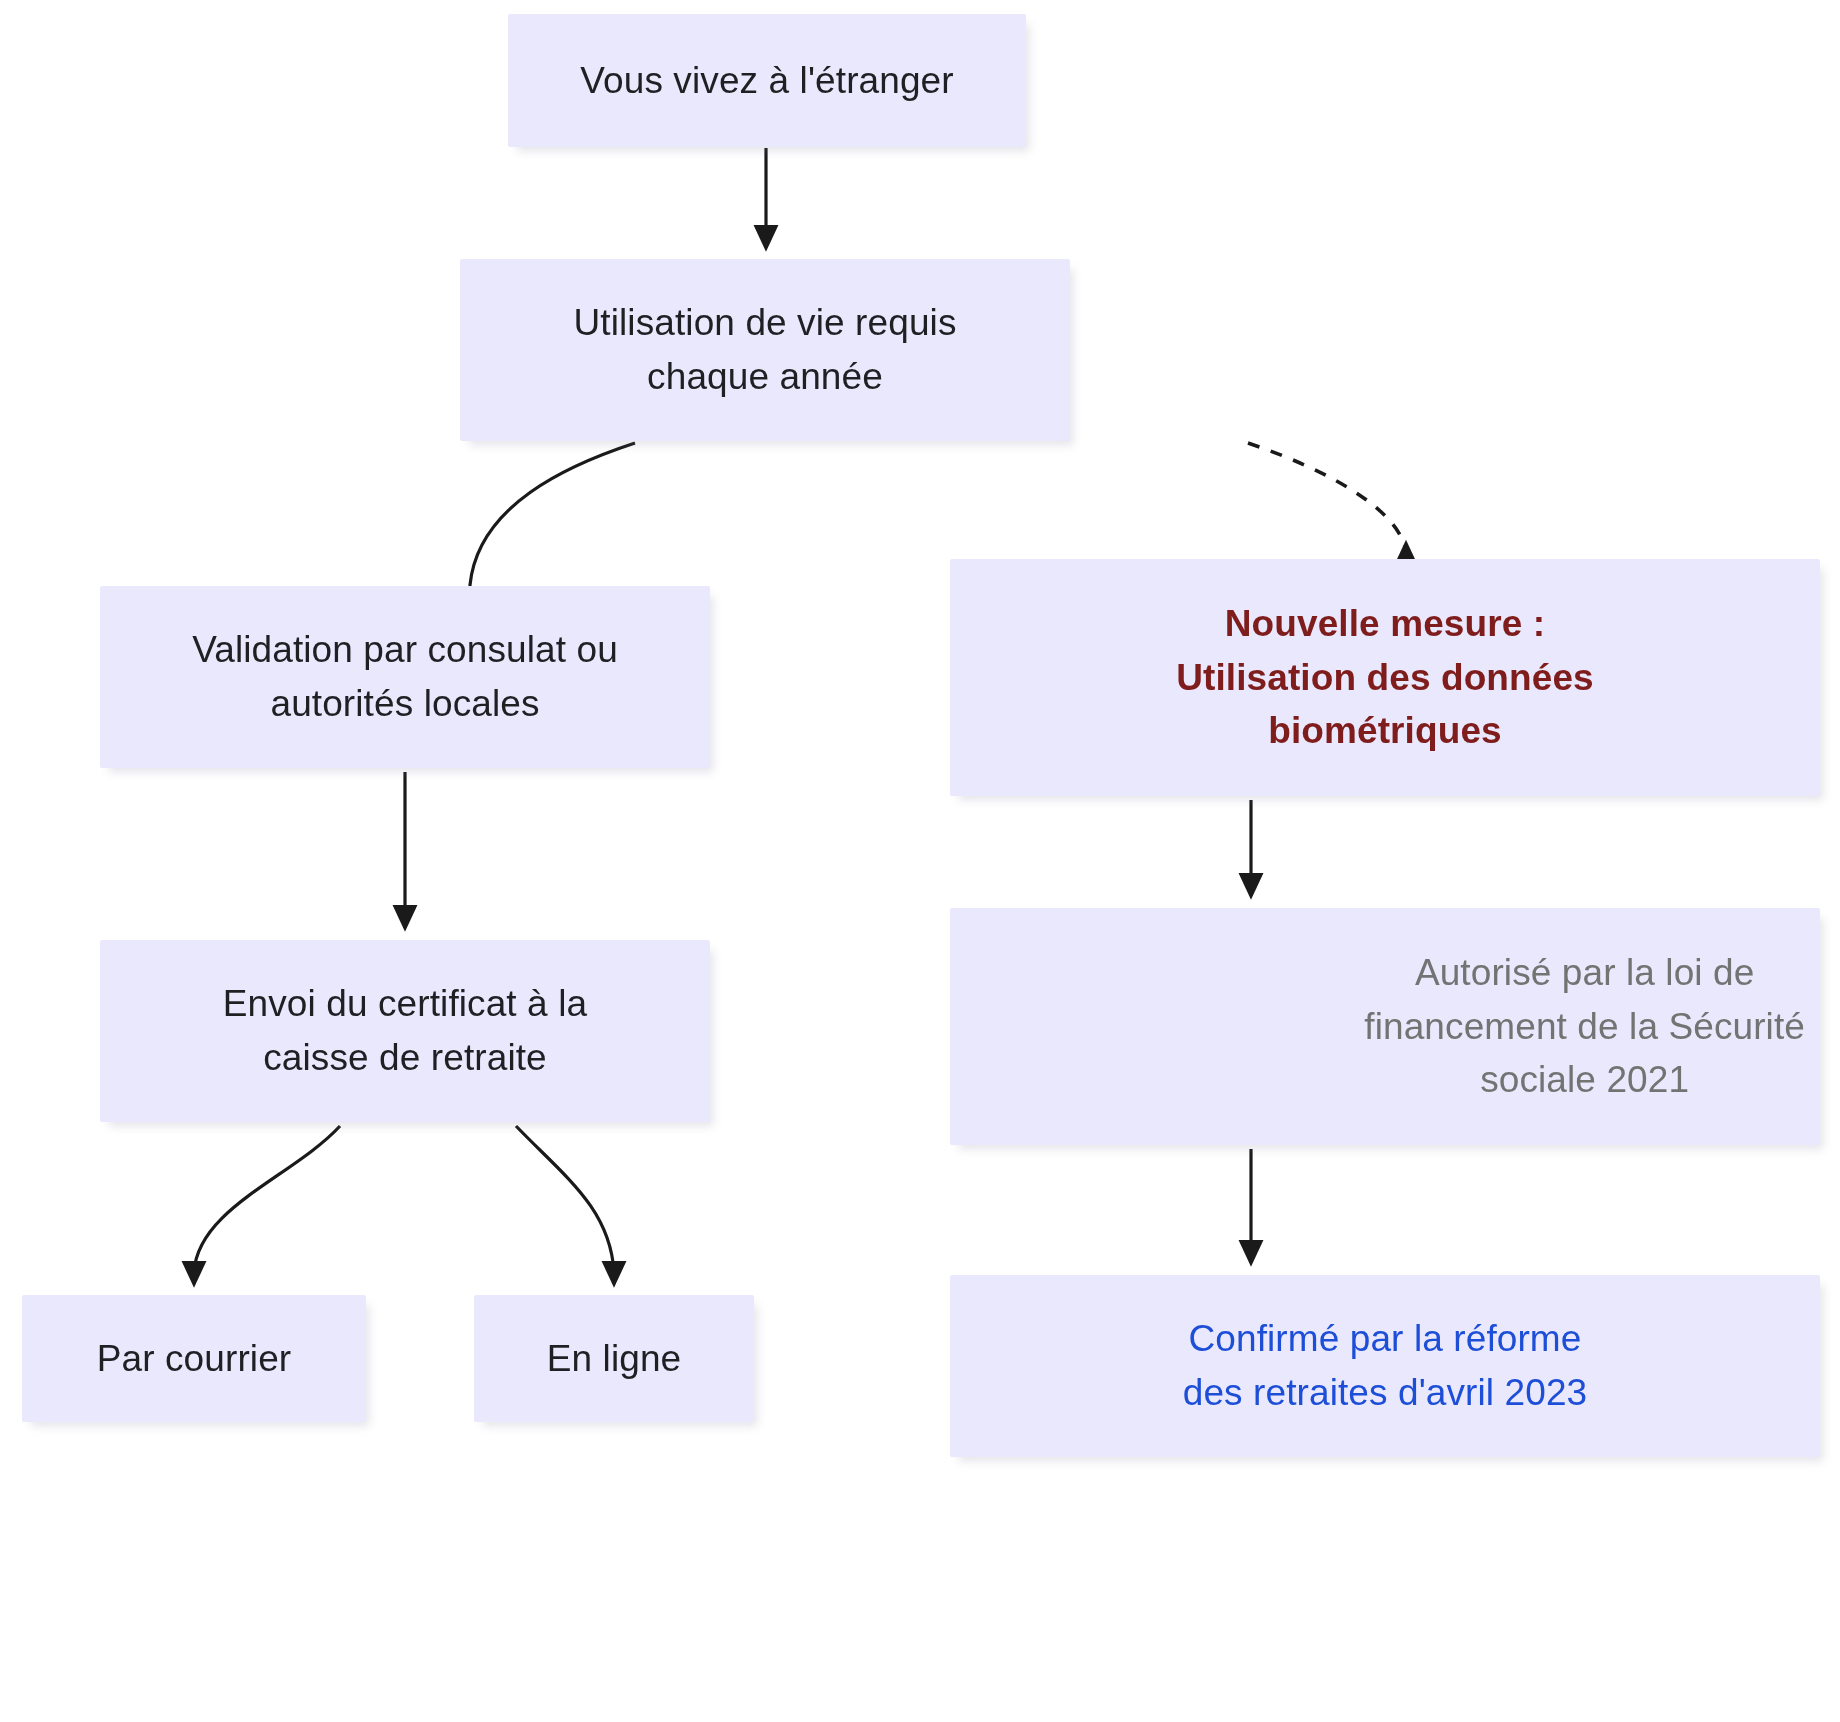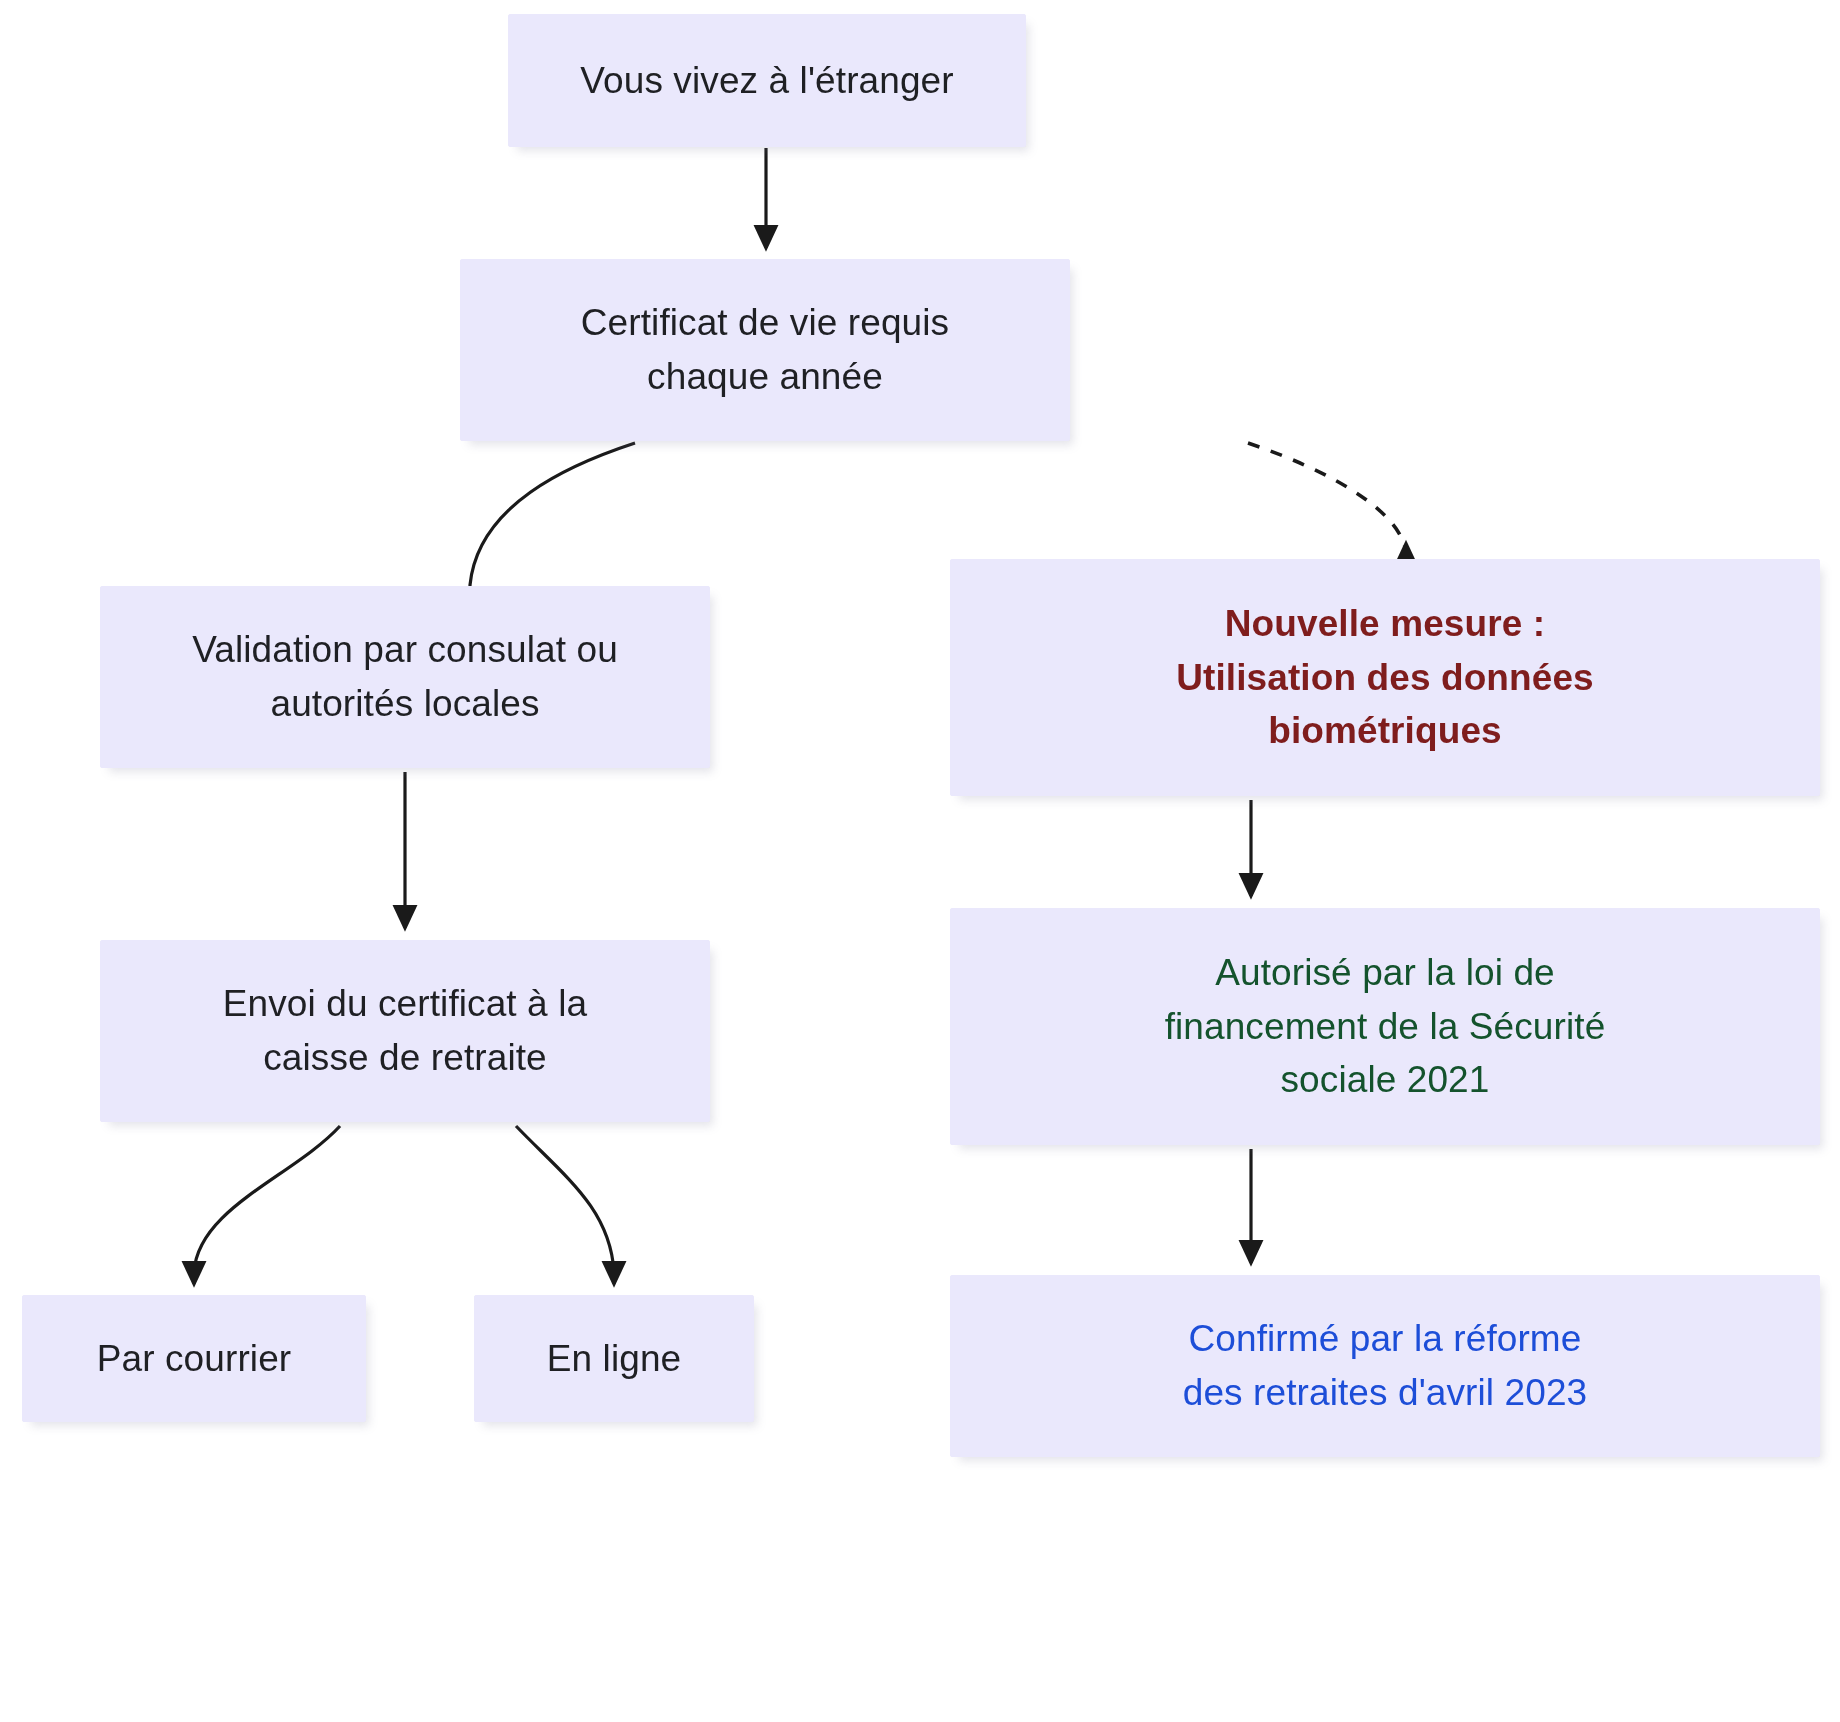--- a/index.html
+++ b/index.html
@@ -79,41 +79,41 @@
     <path d="M 1243 800 L 1243 896" fill="none" stroke="#1a1a1a" stroke-width="3.2" marker-end="url(#arrowhead)"></path>
 
     <path d="M 1243 1149 L 1243 1263" fill="none" stroke="#1a1a1a" stroke-width="3.2" marker-end="url(#arrowhead)"></path>
   </svg>
 
   <div class="node" style="left: 500px; top: 14px; width: 518px; height: 133px; background: rgb(234, 232, 252); border-color: rgb(234, 232, 252); color: rgb(31, 32, 36);">
     <span class="node-label">Vous vivez à l'étranger</span>
   </div>
 
   <div class="node" style="left: 452px; top: 259px; width: 610px; height: 182px; background: rgb(234, 232, 252); border-color: rgb(234, 232, 252); color: rgb(31, 32, 36);">
-    <span class="node-label">Certificat de vie requis
+    <span class="node-label">Utilisation de vie requis
 chaque année</span>
   </div>
 
   <div class="node" style="left: 92px; top: 586px; width: 610px; height: 182px; background: rgb(234, 232, 252); border-color: rgb(234, 232, 252); color: rgb(31, 32, 36); text-align: center;">
     <span class="node-label">Validation par consulat ou
 autorités locales</span>
   </div>
 
   <div class="node" style="left: 942px; top: 559px; width: 870px; height: 237px; background: rgb(234, 232, 252); border-color: rgb(234, 232, 252); color: #7f1d1d; font-weight: bold;">
     <span class="node-label">Nouvelle mesure :
 Utilisation des données
 biométriques</span>
   </div>
 
   <div class="node" style="left: 92px; top: 940px; width: 610px; height: 182px; background: rgb(234, 232, 252); border-color: rgb(234, 232, 252); color: rgb(31, 32, 36);">
     <span class="node-label">Envoi du certificat à la
 caisse de retraite</span>
   </div>
 
-  <div class="node" style="left: 942px; top: 908px; width: 870px; height: 237px; background: rgb(234, 232, 252); border-color: rgb(234, 232, 252); color: #14532d;">
+  <div class="node" style="left: 942px; top: 908px; width: 870px; height: 237px; background: rgb(234, 232, 252); border-color: rgb(234, 232, 252); color: #737373; justify-content: flex-end;">
     <span class="node-label">Autorisé par la loi de
 financement de la Sécurité
 sociale 2021</span>
   </div>
 
   <div class="node" style="left: 14px; top: 1295px; width: 344px; height: 127px; background: rgb(234, 232, 252); border-color: rgb(234, 232, 252); color: rgb(31, 32, 36); align-items: center;">
     <span class="node-label">Par courrier</span>
   </div>
 
   <div class="node" style="left: 466px; top: 1295px; width: 280px; height: 127px; background: rgb(234, 232, 252); border-color: rgb(234, 232, 252); color: rgb(31, 32, 36);">

